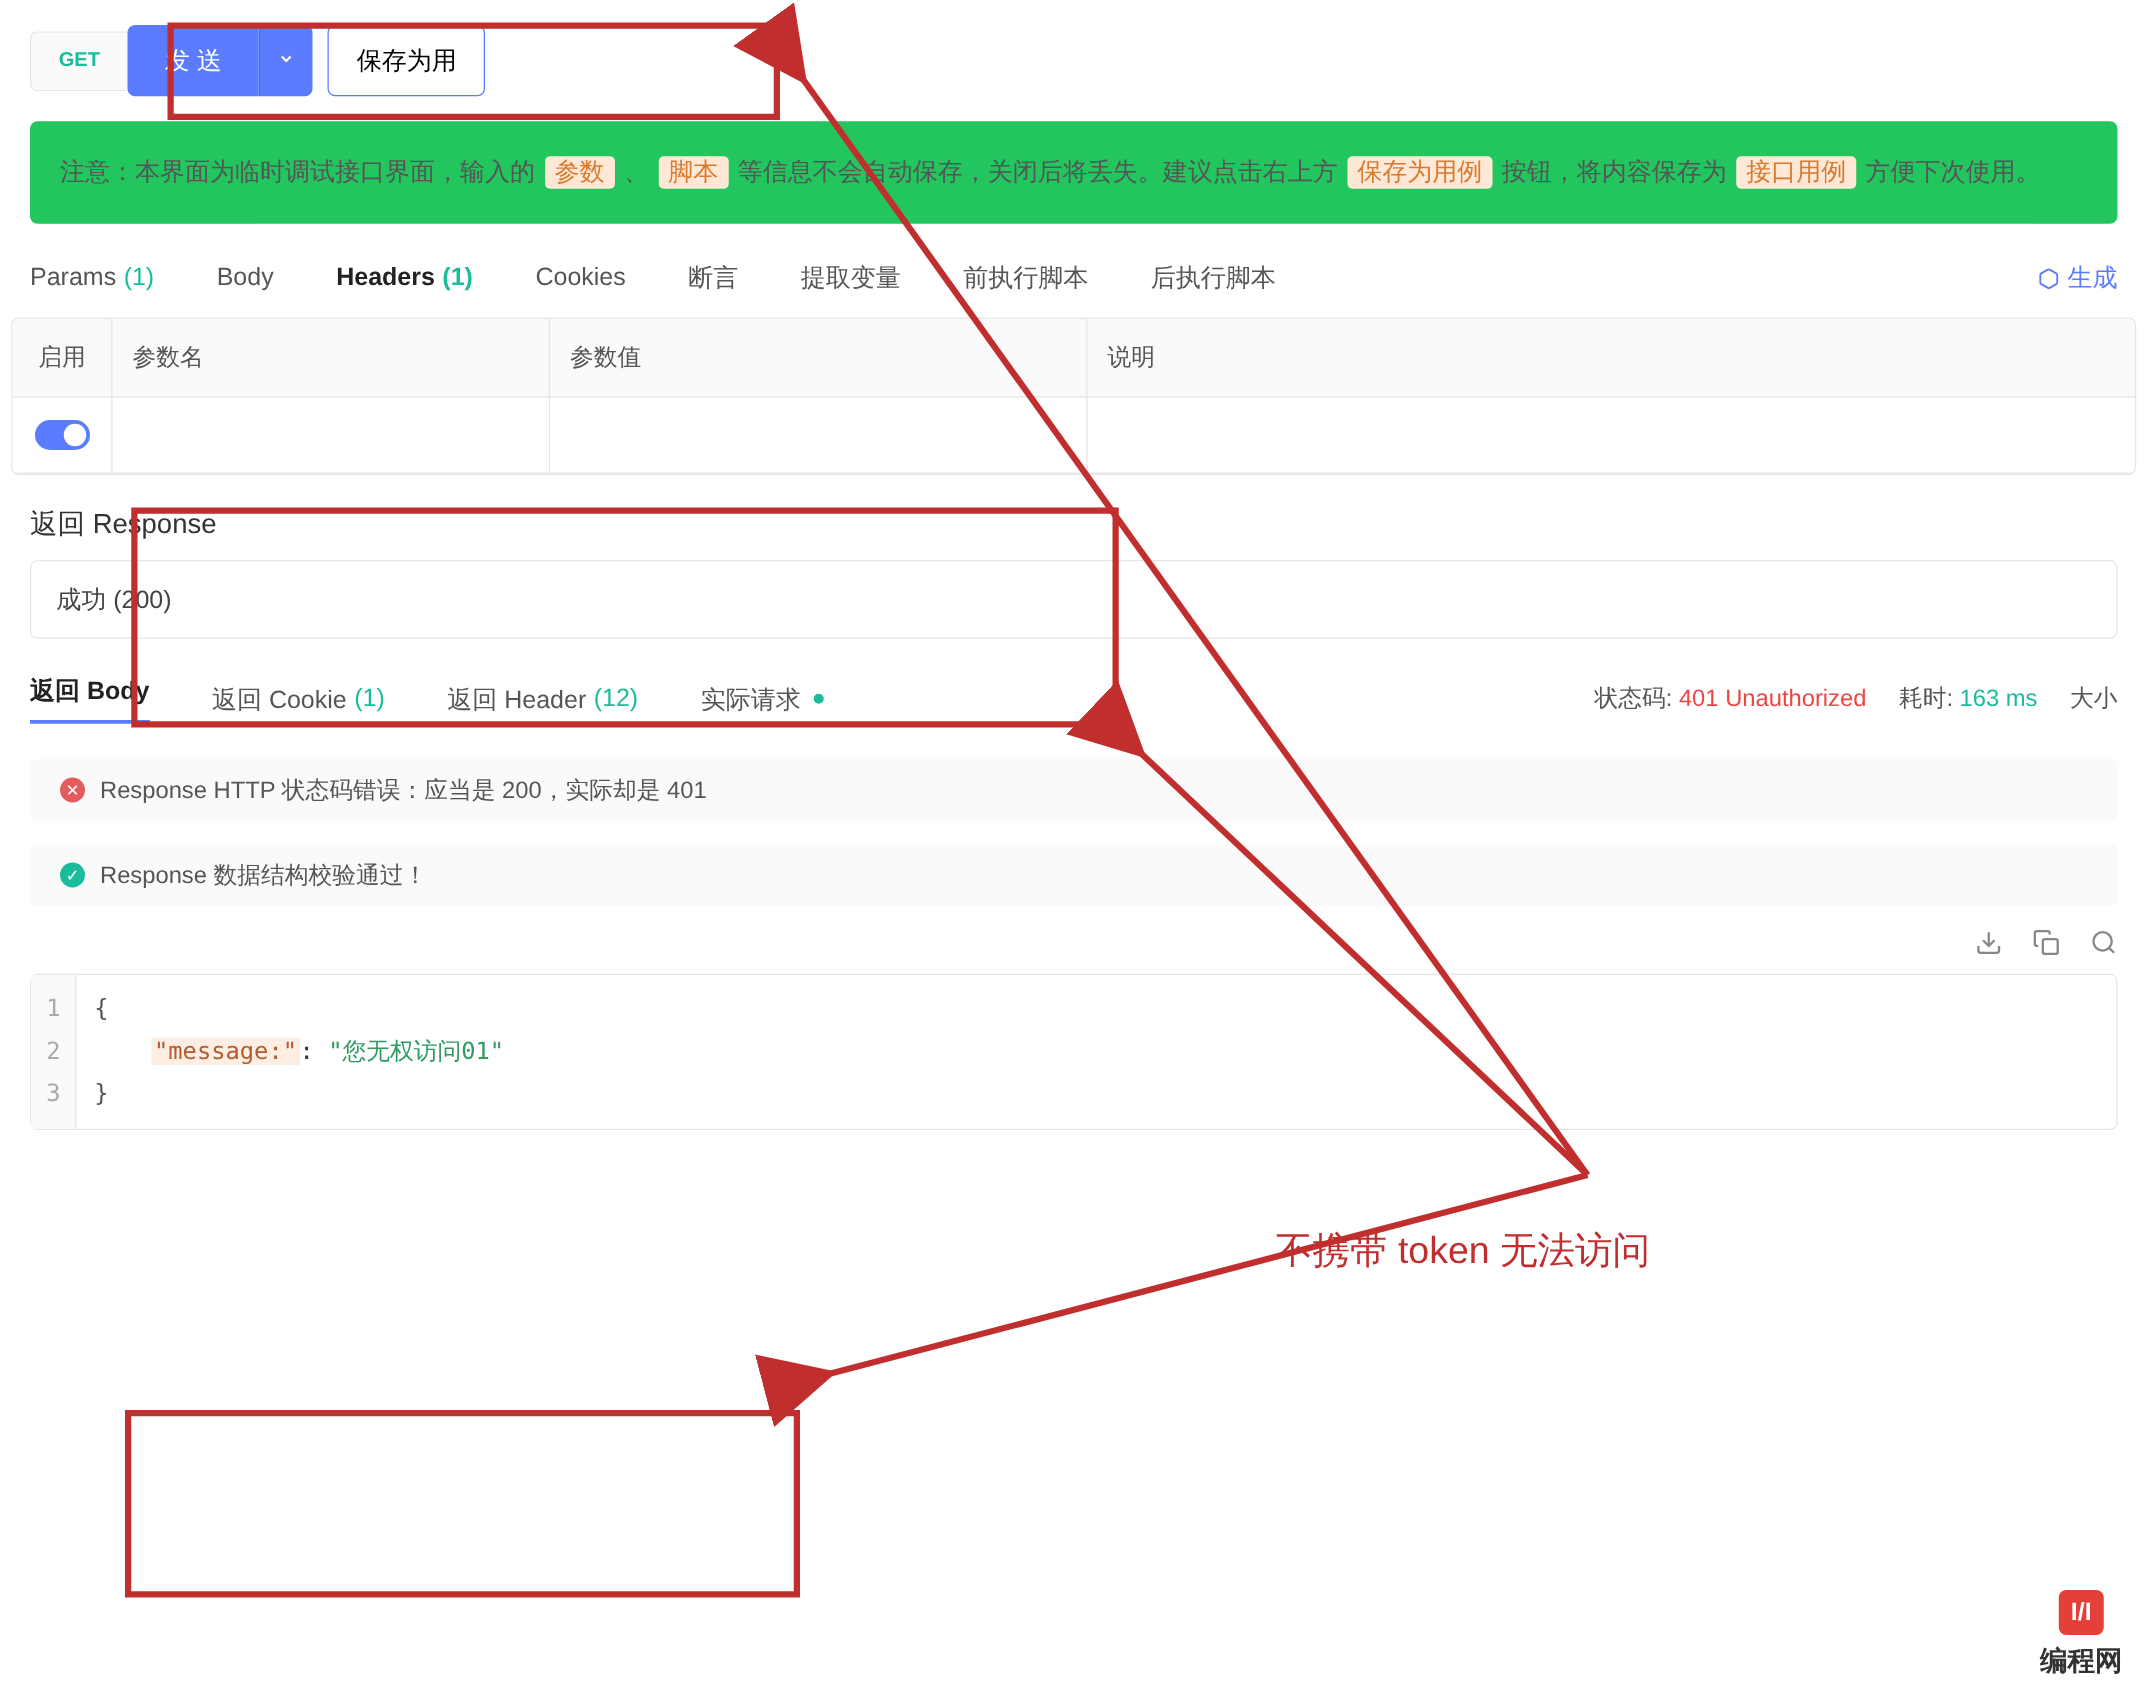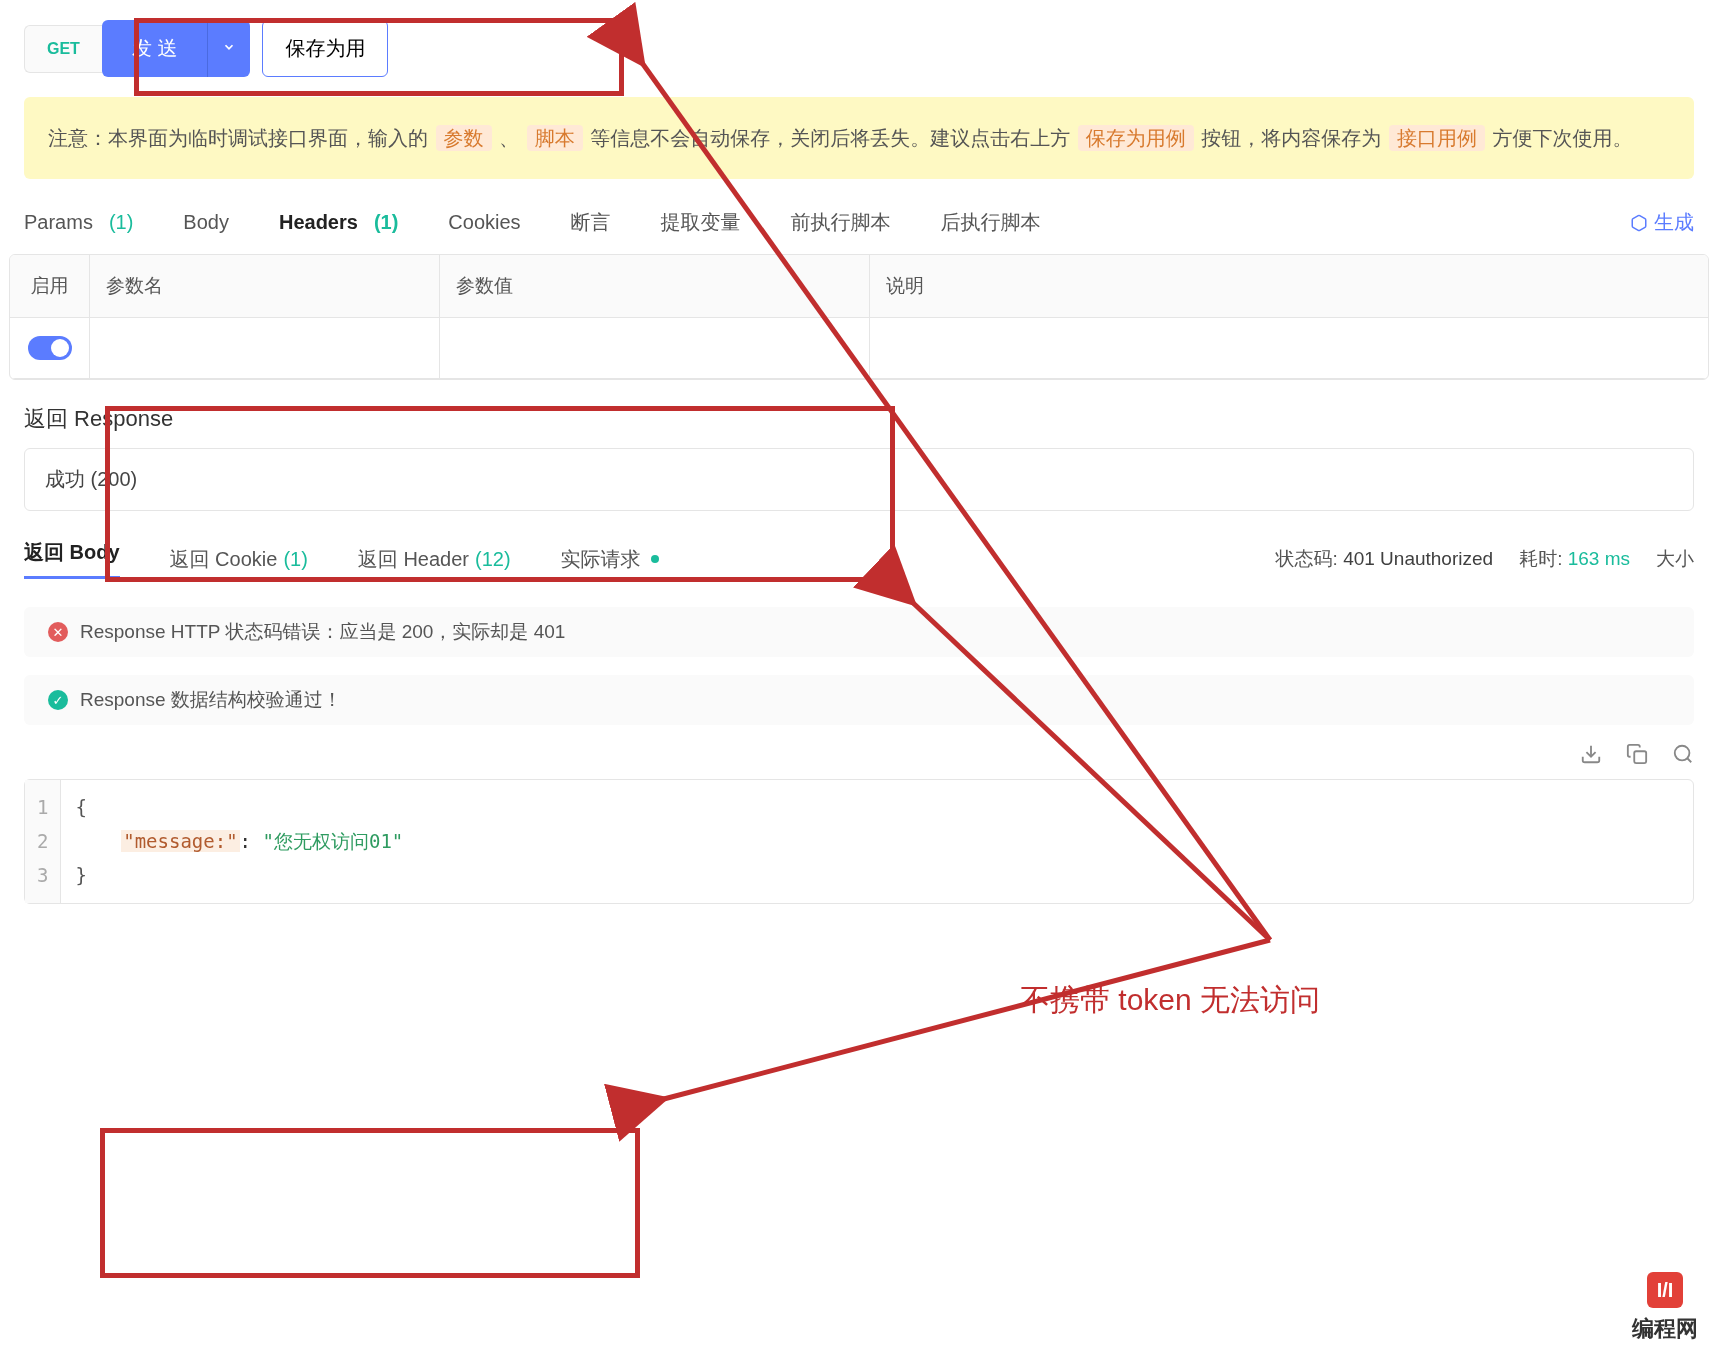--- a/index.html
+++ b/index.html
@@ -60,21 +60,21 @@
 }
 .btn-save {
   background: #fff;
   color: #000000;
   border: 1px solid #5b7cff;
   padding: 14px 22px;
   font-size: 20px;
   border-radius: 6px;
 }
 .notice {
-  background: #fef9c3;
+  background: #22c55e;
   margin: 0 24px;
   padding: 22px 24px;
   font-size: 20px;
   color: #555;
   line-height: 1.9;
   border-radius: 6px;
 }
 .notice .highlight {
   background: #ffe9d6;
   color: #d87a2e;
@@ -83,21 +83,21 @@
   margin: 0 2px;
 }
 .tabs {
   display: flex;
   gap: 50px;
   padding: 30px 24px 18px;
   font-size: 20px;
   color: #555;
   align-items: center;
 }
-.tabs .tab { cursor: pointer; display: flex; align-items: center; gap: 16px; }
+.tabs .tab { cursor: pointer; display: flex; align-items: center; gap: 6px; }
 .tabs .count { color: #1abc9c; }
 .tabs .active { color: #222; font-weight: 600; }
 .tabs .gen { margin-left: auto; color: #5b7cff; display: flex; align-items: center; gap: 6px; }
 .gen svg { width: 18px; height: 18px; }
 .headers-table {
   margin: 0 9px;
   border: 1px solid #e5e5e5;
   border-radius: 6px;
   overflow: hidden;
 }
@@ -120,21 +120,21 @@
   margin: 0 24px; padding: 17px 20px; border: 1px solid #e5e5e5; border-radius: 6px; font-size: 20px; color: #444;
 }
 .resp-bar {
   display: flex; align-items: center; padding: 28px 24px 10px; gap: 50px; font-size: 20px; color: #555;
 }
 .resp-bar .rtab { cursor: pointer; display: flex; align-items: center; gap: 6px; }
 .resp-bar .rtab.active { color: #222; font-weight: 600; border-bottom: 3px solid #5b7cff; padding-bottom: 10px; }
 .resp-bar .count { color: #1abc9c; }
 .resp-bar .dot { width: 8px; height: 8px; background: #1abc9c; border-radius: 50%; display: inline-block; margin-left: 4px; }
 .resp-bar .meta { margin-left: auto; display: flex; gap: 26px; font-size: 19px; }
-.resp-bar .meta .val-err { color: #404040; }
+.resp-bar .meta .val-err { color: #ef4444; }
 .resp-bar .meta .val-ok { color: #1abc9c; }
 .msg-row {
   display: flex; align-items: center; gap: 12px; padding: 12px 24px; margin: 18px 24px 0;
   background: #fafafa; font-size: 19px; color: #555; border-radius: 6px;
 }
 .msg-row .icon { width: 20px; height: 20px; border-radius: 50%; display: flex; align-items: center; justify-content: center; font-size: 13px; color: #fff; }
 .icon.err { background: #e25c5c; }
 .icon.ok { background: #1abc9c; }
 .body-toolbar {
   display: flex; align-items: center; padding: 18px 24px 0; gap: 0;

